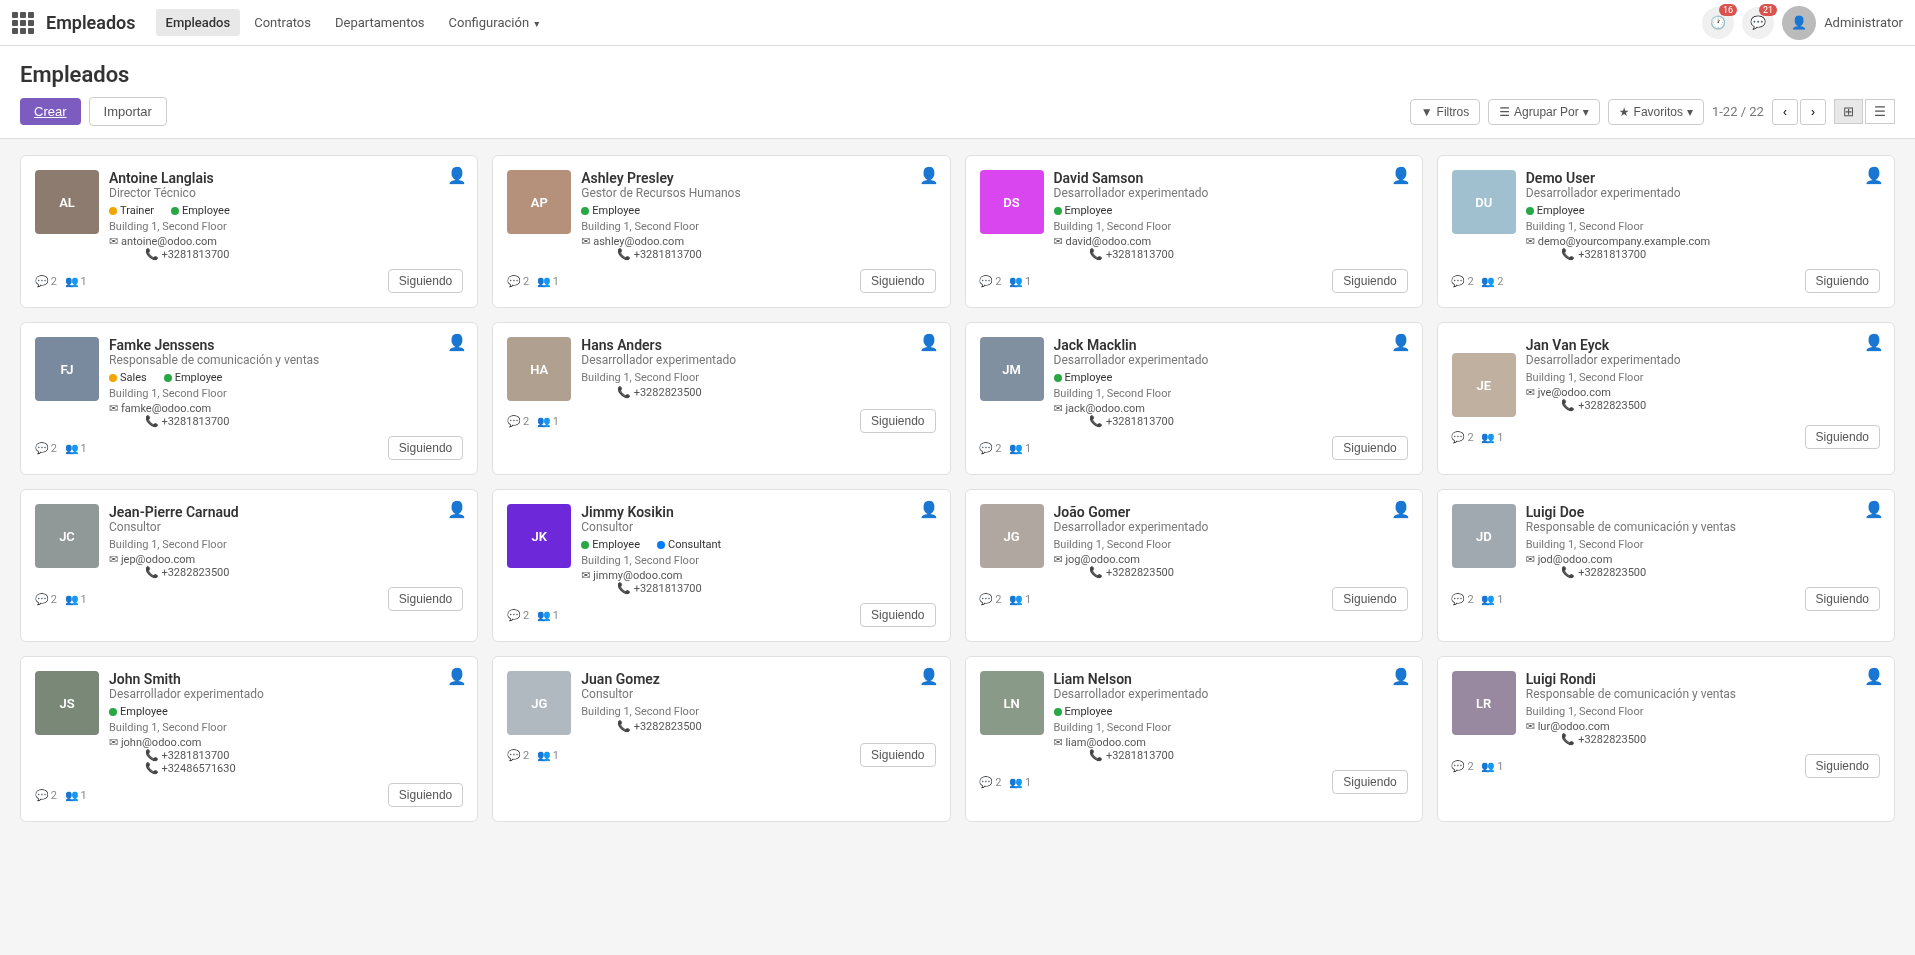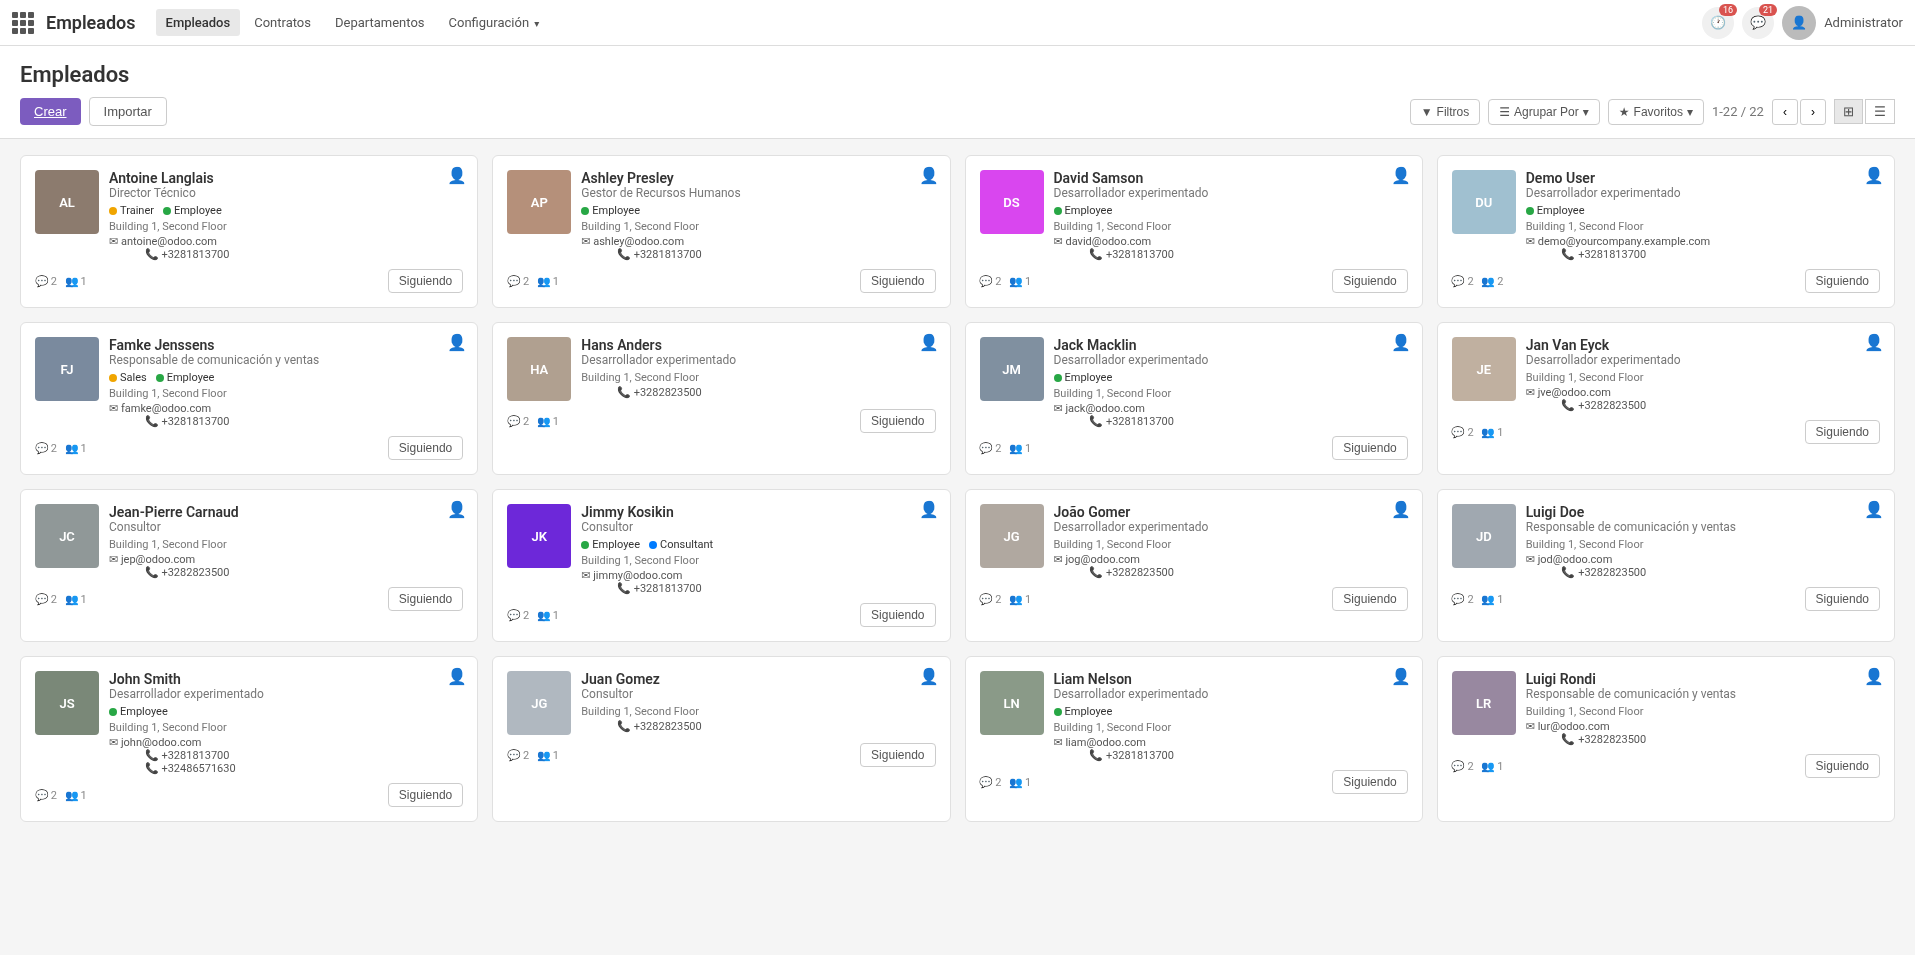--- a/index.html
+++ b/index.html
@@ -42,21 +42,21 @@
     .cards-grid { display: grid; grid-template-columns: repeat(4, 1fr); gap: 14px; }
     .card {
       background: #fff; border: 1px solid #e0e0e0; border-radius: 6px; padding: 14px;
       display: flex; flex-direction: column; gap: 4px; position: relative;
     }
     .card-header { display: flex; gap: 10px; align-items: flex-start; }
     .card-photo { width: 64px; height: 64px; border-radius: 4px; background: #ddd; object-fit: cover; flex-shrink: 0; overflow: hidden; display: flex; align-items: center; justify-content: center; font-size: 22px; color: #999; }
     .card-info { flex: 1; min-width: 0; }
     .card-name { font-size: 14px; font-weight: 600; color: #333; white-space: nowrap; overflow: hidden; text-overflow: ellipsis; }
     .card-role { font-size: 12px; color: #777; margin-bottom: 4px; }
-    .card-tags { display: flex; gap: 9px; flex-wrap: wrap; margin: 3px 0; }
+    .card-tags { display: flex; gap: 17px; flex-wrap: wrap; margin: 3px 0; }
     .tag { display: flex; align-items: center; gap: 3px; font-size: 11px; }
     .tag-dot { width: 8px; height: 8px; border-radius: 50%; }
     .card-building { font-size: 11px; color: #777; margin: 2px 0; }
     .card-email { font-size: 11px; color: #555; }
     .card-phone { font-size: 11px; color: #555; margin-left: 36px; }
     .card-footer { display: flex; align-items: center; justify-content: space-between; margin-top: 4px; }
     .meta-icons { display: flex; align-items: center; gap: 8px; font-size: 11px; color: #888; }
     .meta-item { display: flex; align-items: center; gap: 2px; }
     .follow-btn { border: 1px solid #ccc; background: #fff; color: #555; padding: 4px 10px; border-radius: 4px; font-size: 12px; cursor: pointer; }
     .person-icon-red { color: #d9534f; font-size: 16px; position: absolute; top: 10px; right: 10px; }
@@ -394,21 +394,21 @@
           <span>👥</span>
           <span>1</span>
         </span>
       </div>
       <button class="follow-btn">Siguiendo</button>
     </div>
   </div>
       <div class="card">
     <span class="person-icon-red">👤</span>
     <div class="card-header">
-      <div class="card-photo" style="background:#c0b0a0;">
+      <div class="card-photo" style="background:#c0b0a0;margin-top:16px;">
         <span style="font-size:13px;color:#fff;font-weight:600;">JE</span>
       </div>
       <div class="card-info">
         <div class="card-name">Jan Van Eyck</div>
         <div class="card-role">Desarrollador experimentado</div>
 
         <div class="card-building">Building 1, Second Floor</div>
         <div class="card-email">✉ jve@odoo.com</div>
         <div class="card-phone">📞 +3282823500</div>
 

